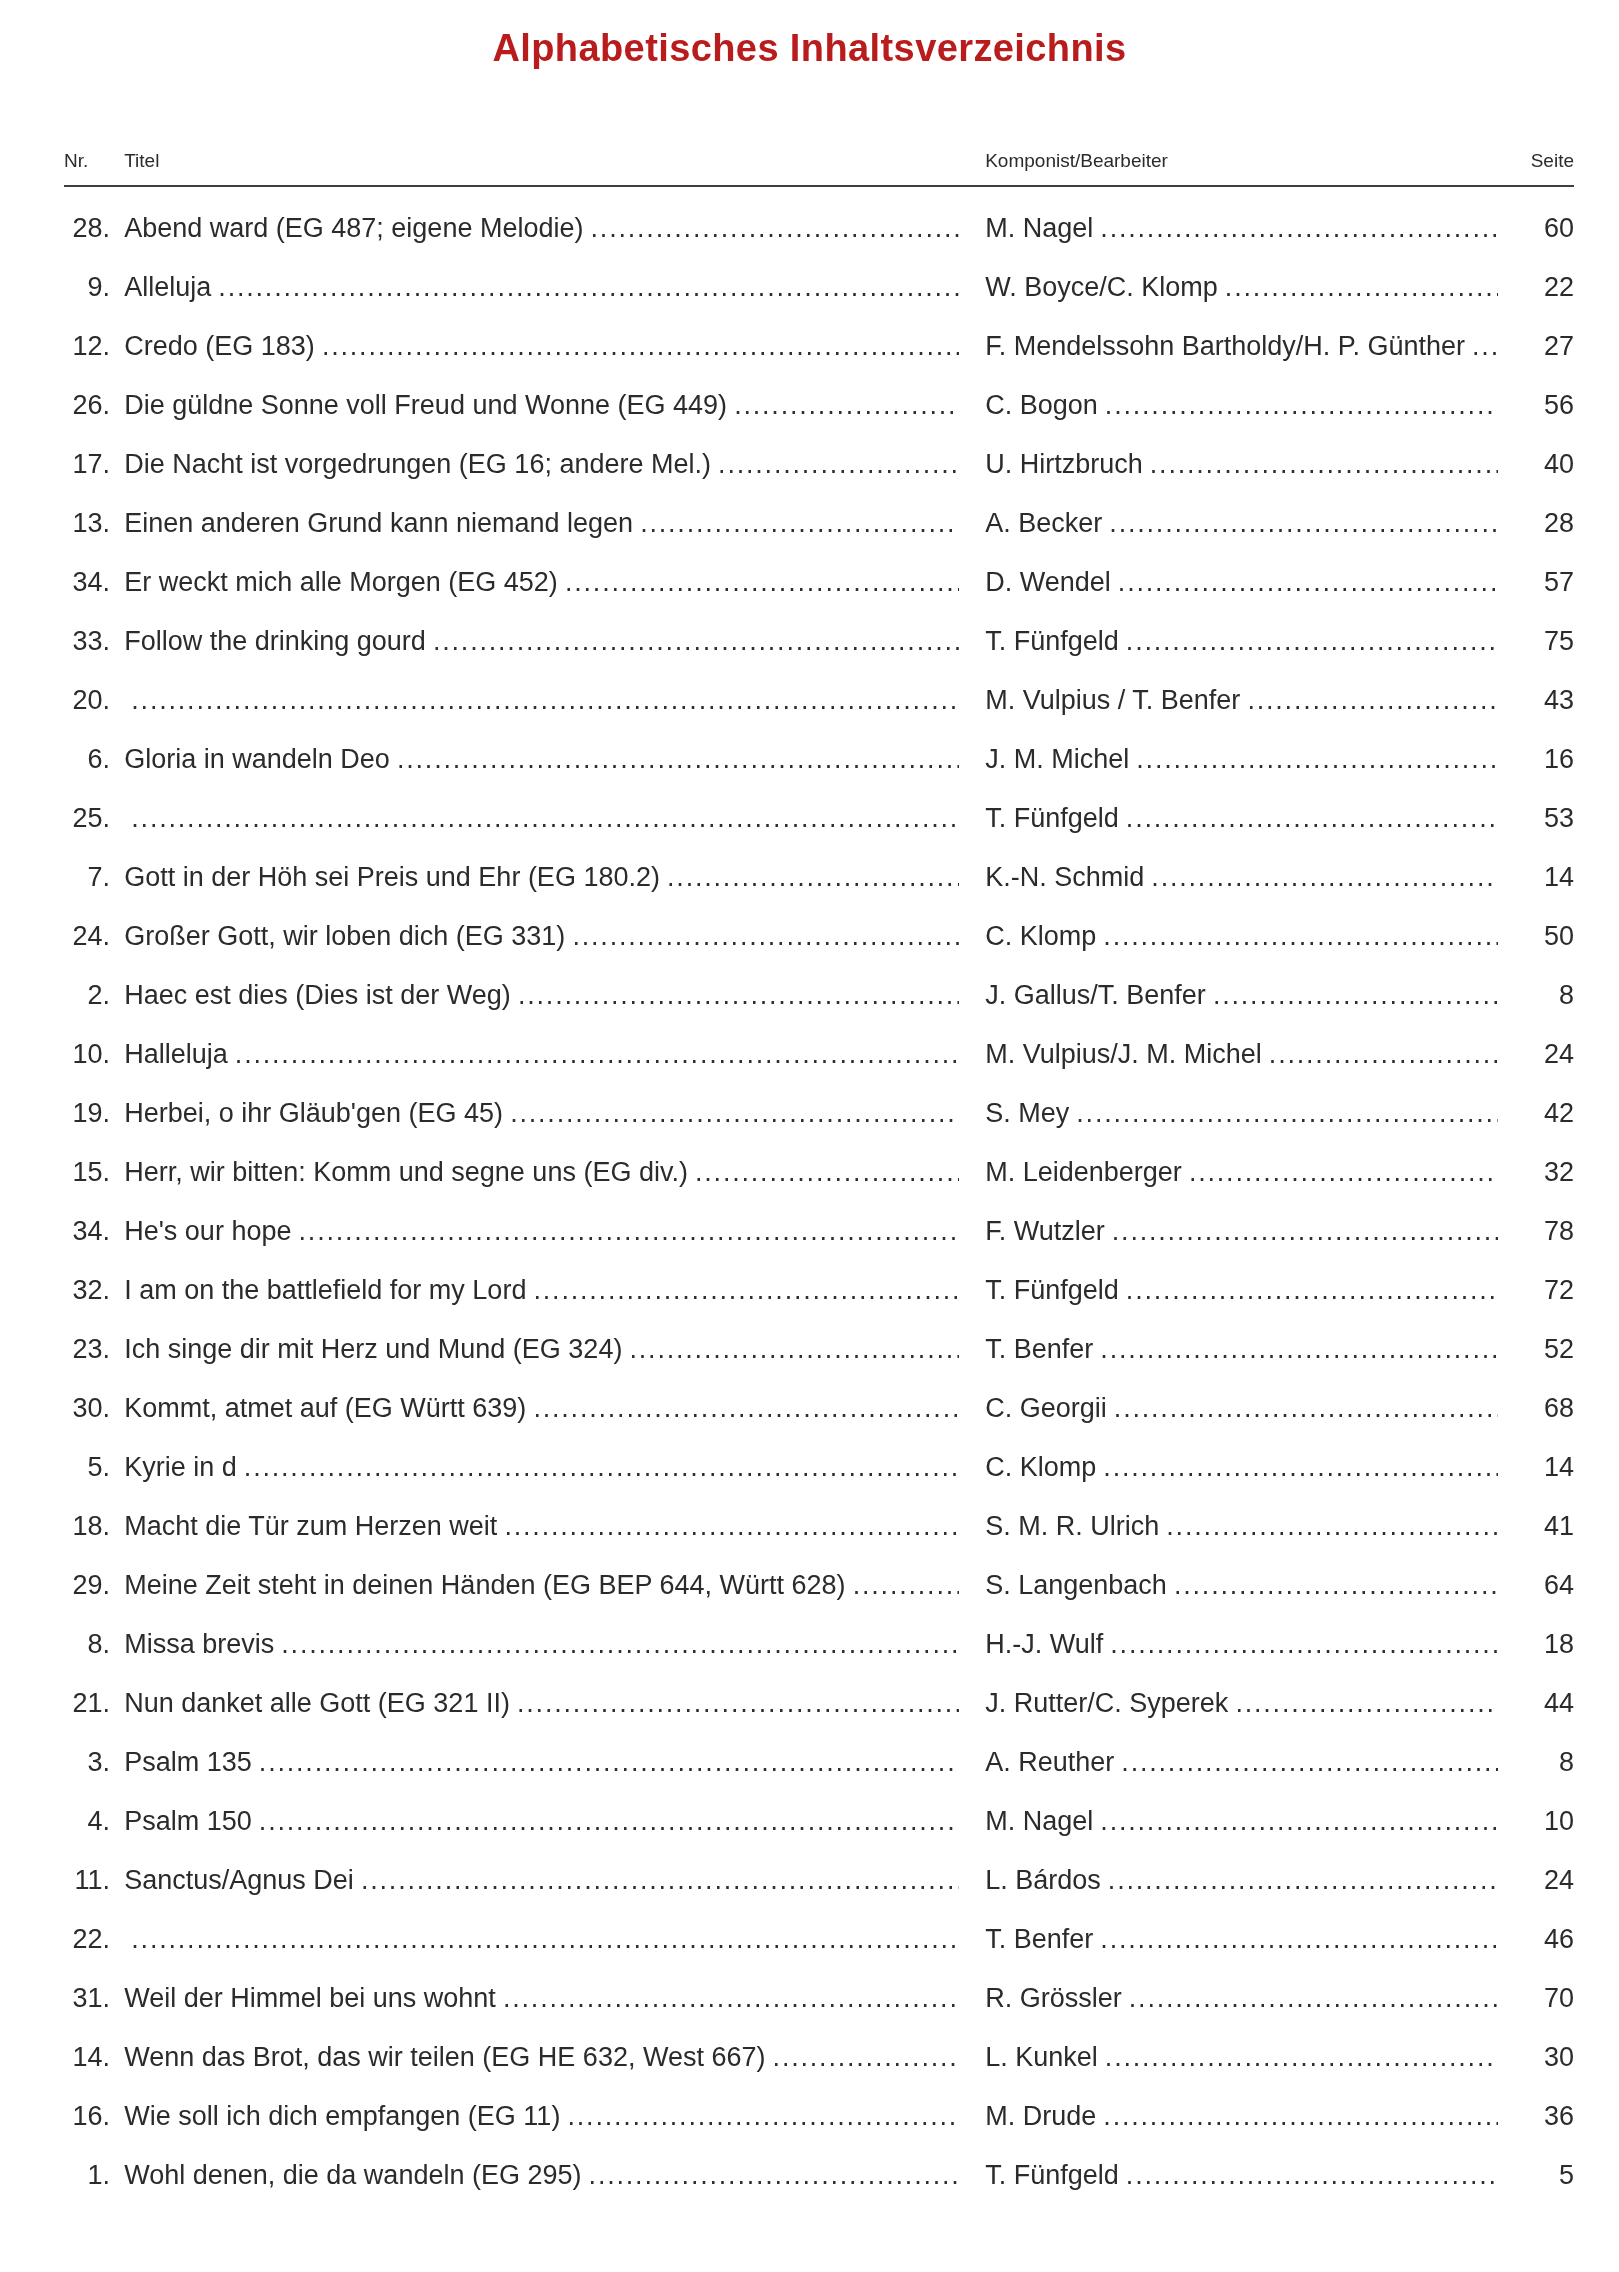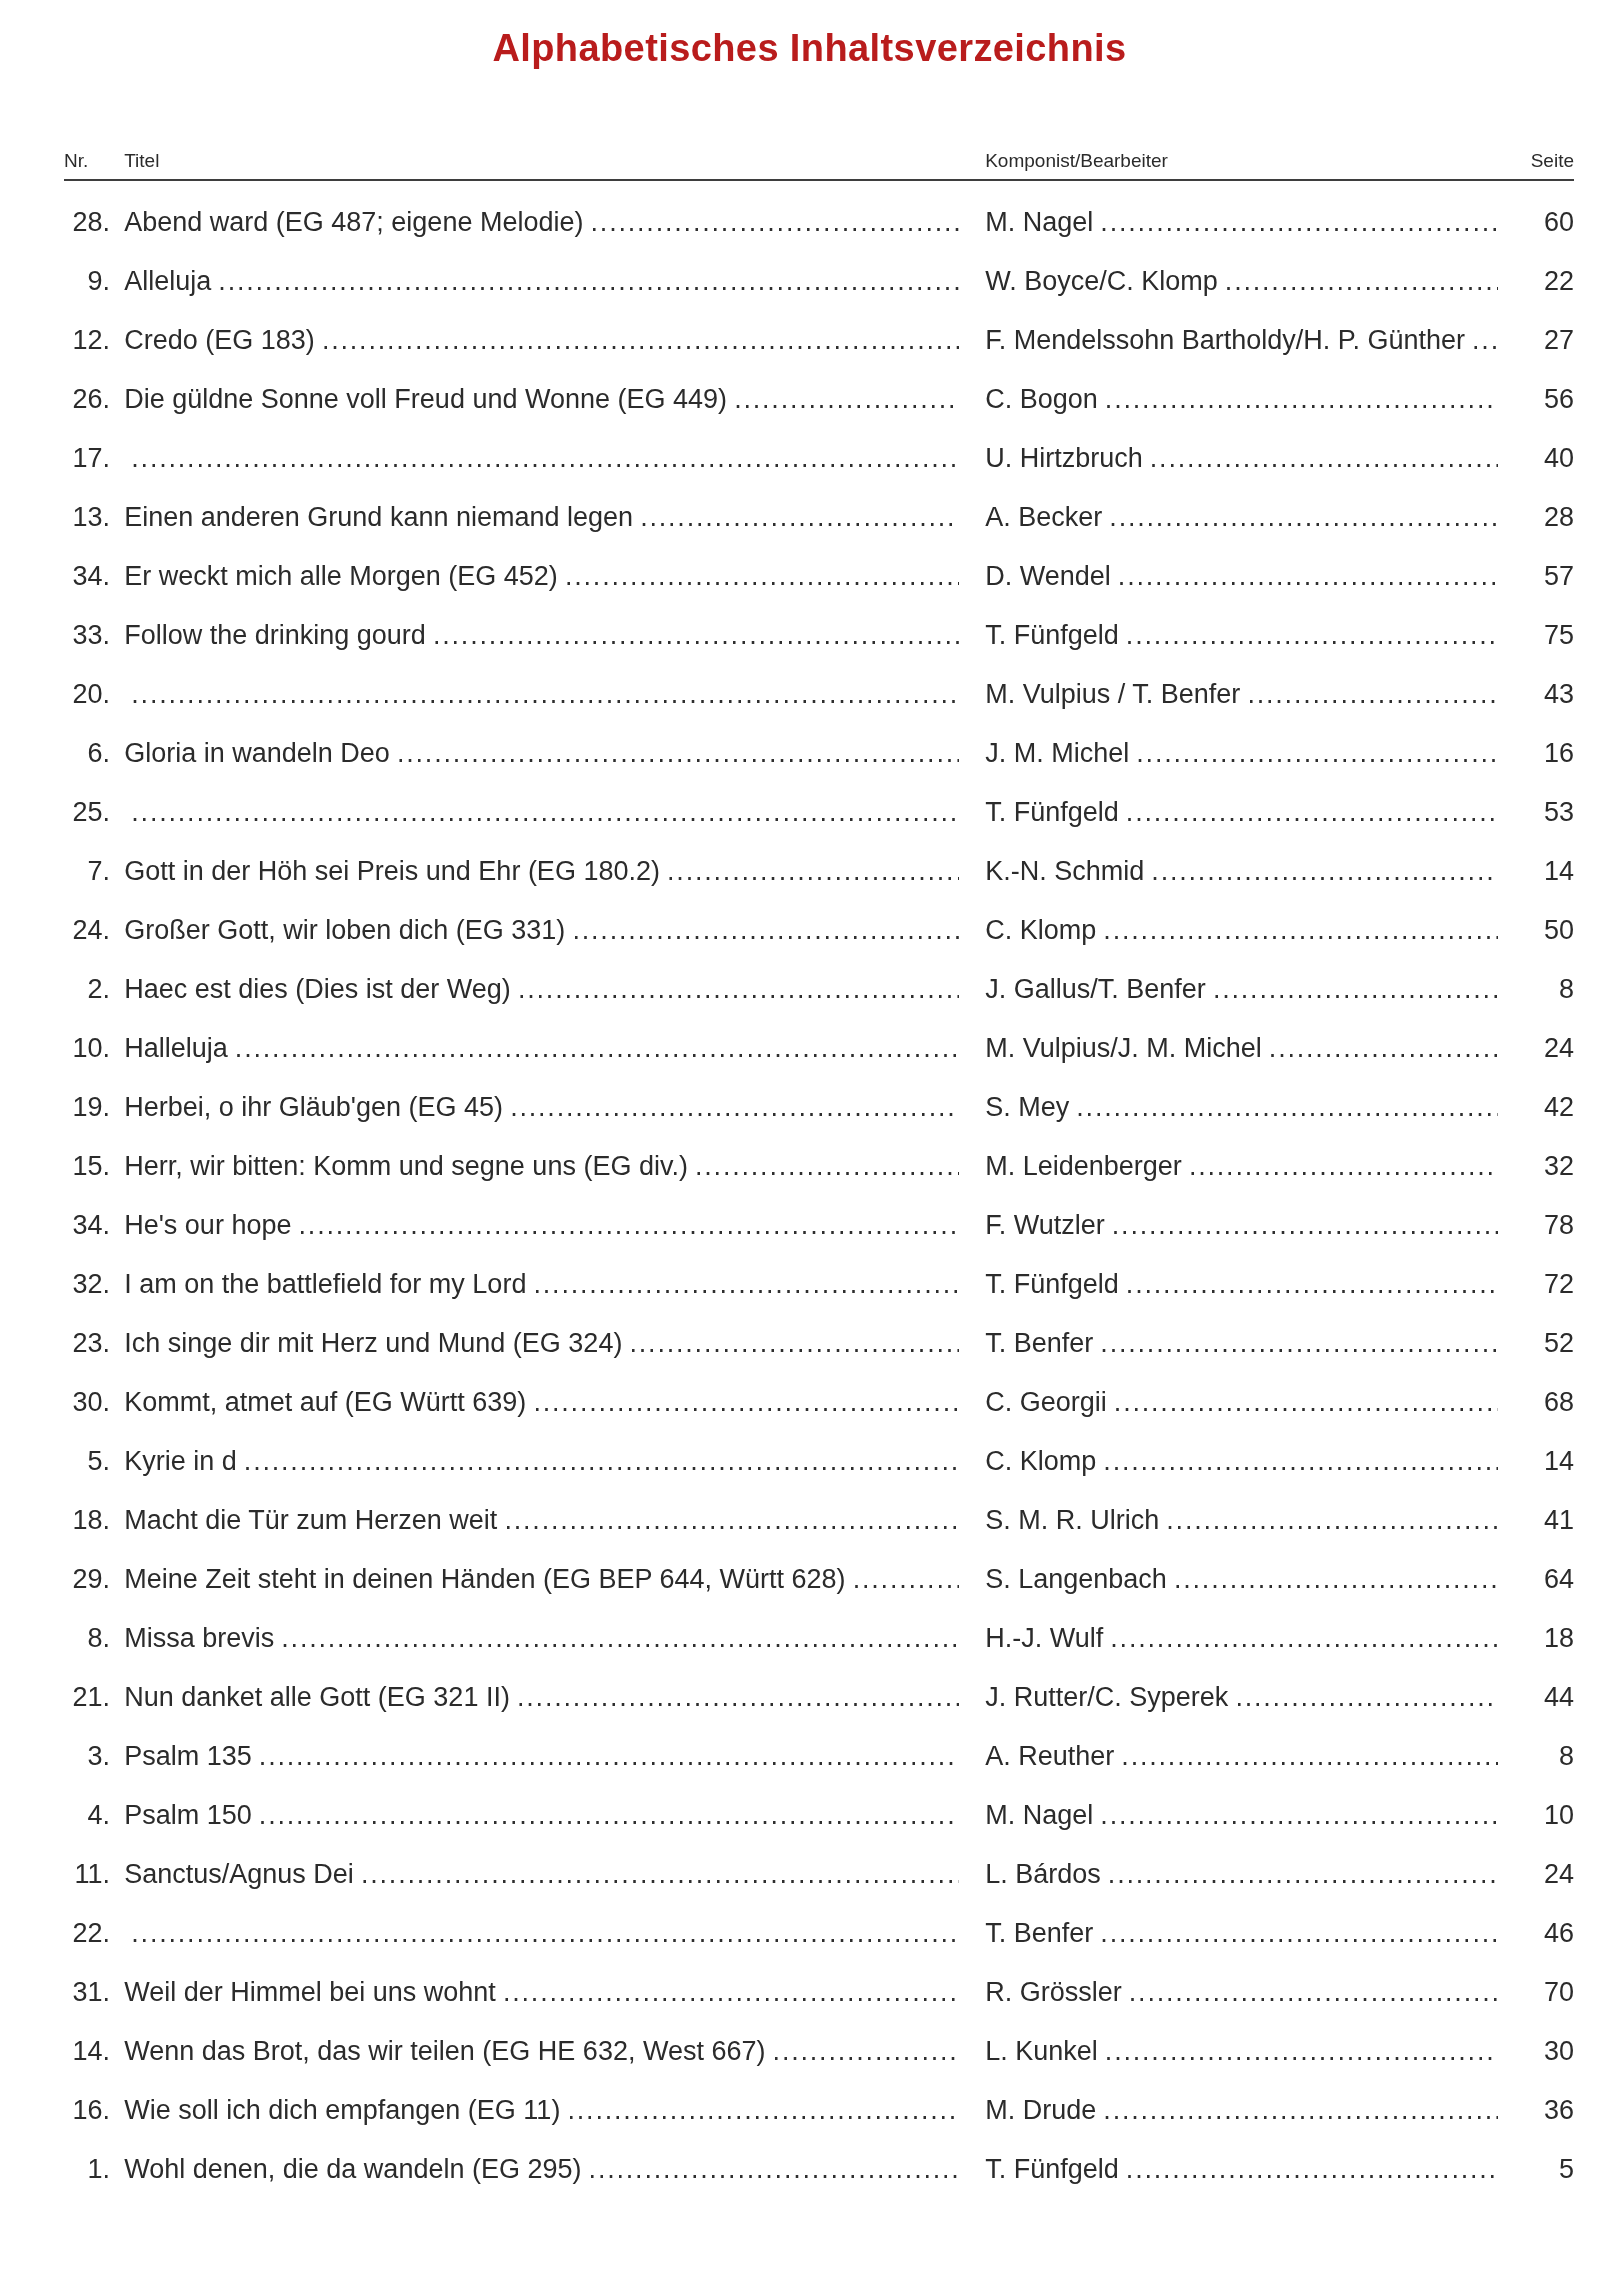--- a/index.html
+++ b/index.html
@@ -20,21 +20,21 @@
     color: #b91c1c;
     letter-spacing: 0.4px;
   }
   .toc {
     padding: 0 45px 0 64px;
   }
   .colhead {
     display: flex;
     align-items: flex-end;
     margin-top: 80px;
-    padding-bottom: 7px;
+    padding-bottom: 13px;
     border-bottom: 2.8px solid #3e3e3e;
     font-size: 19px;
     color: #2b2b2b;
   }
   .c-nr   { width: 46px;  flex: none; text-align: right; }
   .c-sp1  { width: 14.2px;  flex: none; }
   .c-title{ width: 843px; flex: none; display: flex; align-items: baseline; min-width: 0; }
   .c-sp2  { width: 18px;  flex: none; }
   .c-comp { flex: 1 1 auto; display: flex; align-items: baseline; min-width: 0; }
   .c-page { width: 68px;  flex: none; text-align: right; }
@@ -134,20 +134,21 @@
           <div class="c-comp">
             <span class="cell-text">C. Bogon</span>
             <span class="dots">....................................................................................................................................................................................................................................................................</span>
           </div>
           <div class="c-page">56</div>
         </div>
         <div class="row">
           <div class="c-nr">17.</div>
           <div class="c-sp1"></div>
           <div class="c-title">
+            <span class="cell-text">Die Nacht ist vorgedrungen (EG 16; andere Mel.)</span>
             <span class="dots">....................................................................................................................................................................................................................................................................</span>
           </div>
           <div class="c-sp2"></div>
           <div class="c-comp">
             <span class="cell-text">U. Hirtzbruch</span>
             <span class="dots">....................................................................................................................................................................................................................................................................</span>
           </div>
           <div class="c-page">40</div>
         </div>
         <div class="row">

